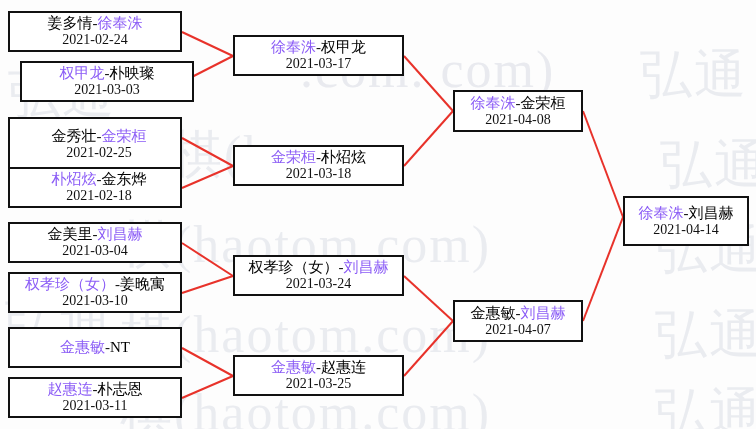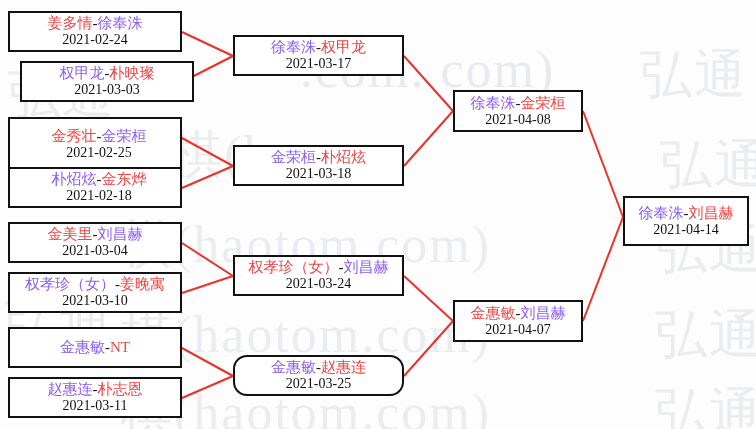--- a/index.html
+++ b/index.html
@@ -57,21 +57,21 @@
   }
   .players {
     font-size: 15px;
     white-space: nowrap;
     color: #111111;
   }
   .p-win {
     color: #8b5cf6;
   }
   .p-lose {
-    color: #ef4444;
+    color: #000000;
   }
   .dash {
     color: #111111;
   }
   .date {
     font-size: 14px;
     color: #111111;
     white-space: nowrap;
     font-family: "Liberation Serif", "DejaVu Serif", serif;
   }
@@ -151,21 +151,21 @@
         <div class="date">2021-03-17</div>
       </div>
       <div class="match-box" style="left: 233px; top: 145px; width: 171px; height: 41px;">
         <div class="players"><span class="p-win">金荣桓</span><span class="dash">-</span><span class="p-lose">朴炤炫</span></div>
         <div class="date">2021-03-18</div>
       </div>
       <div class="match-box" style="left: 233px; top: 255px; width: 171px; height: 41px;">
         <div class="players"><span class="p-lose">权孝珍（女）</span><span class="dash">-</span><span class="p-win">刘昌赫</span></div>
         <div class="date">2021-03-24</div>
       </div>
-      <div class="match-box" style="left: 233px; top: 355px; width: 171px; height: 41px; border-radius: 14px;">
+      <div class="match-box" style="left: 233px; top: 355px; width: 171px; height: 41px;">
         <div class="players"><span class="p-win">金惠敏</span><span class="dash">-</span><span class="p-lose">赵惠连</span></div>
         <div class="date">2021-03-25</div>
       </div>
       <div class="match-box" style="left: 453px; top: 90px; width: 130px; height: 42px;">
         <div class="players"><span class="p-win">徐奉洙</span><span class="dash">-</span><span class="p-lose">金荣桓</span></div>
         <div class="date">2021-04-08</div>
       </div>
       <div class="match-box" style="left: 453px; top: 300px; width: 130px; height: 42px;">
         <div class="players"><span class="p-lose">金惠敏</span><span class="dash">-</span><span class="p-win">刘昌赫</span></div>
         <div class="date">2021-04-07</div>

